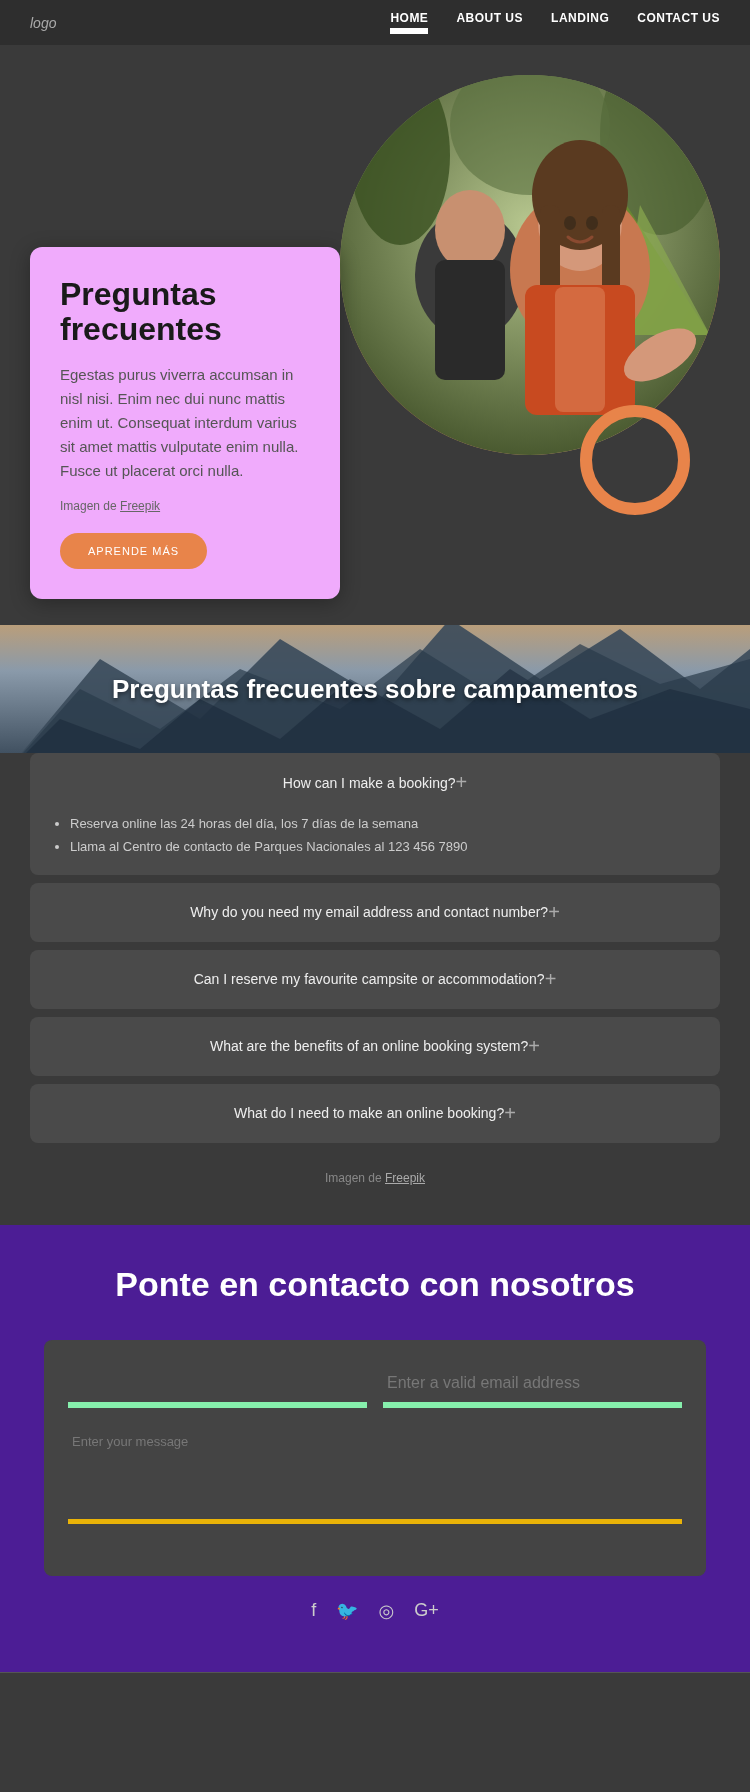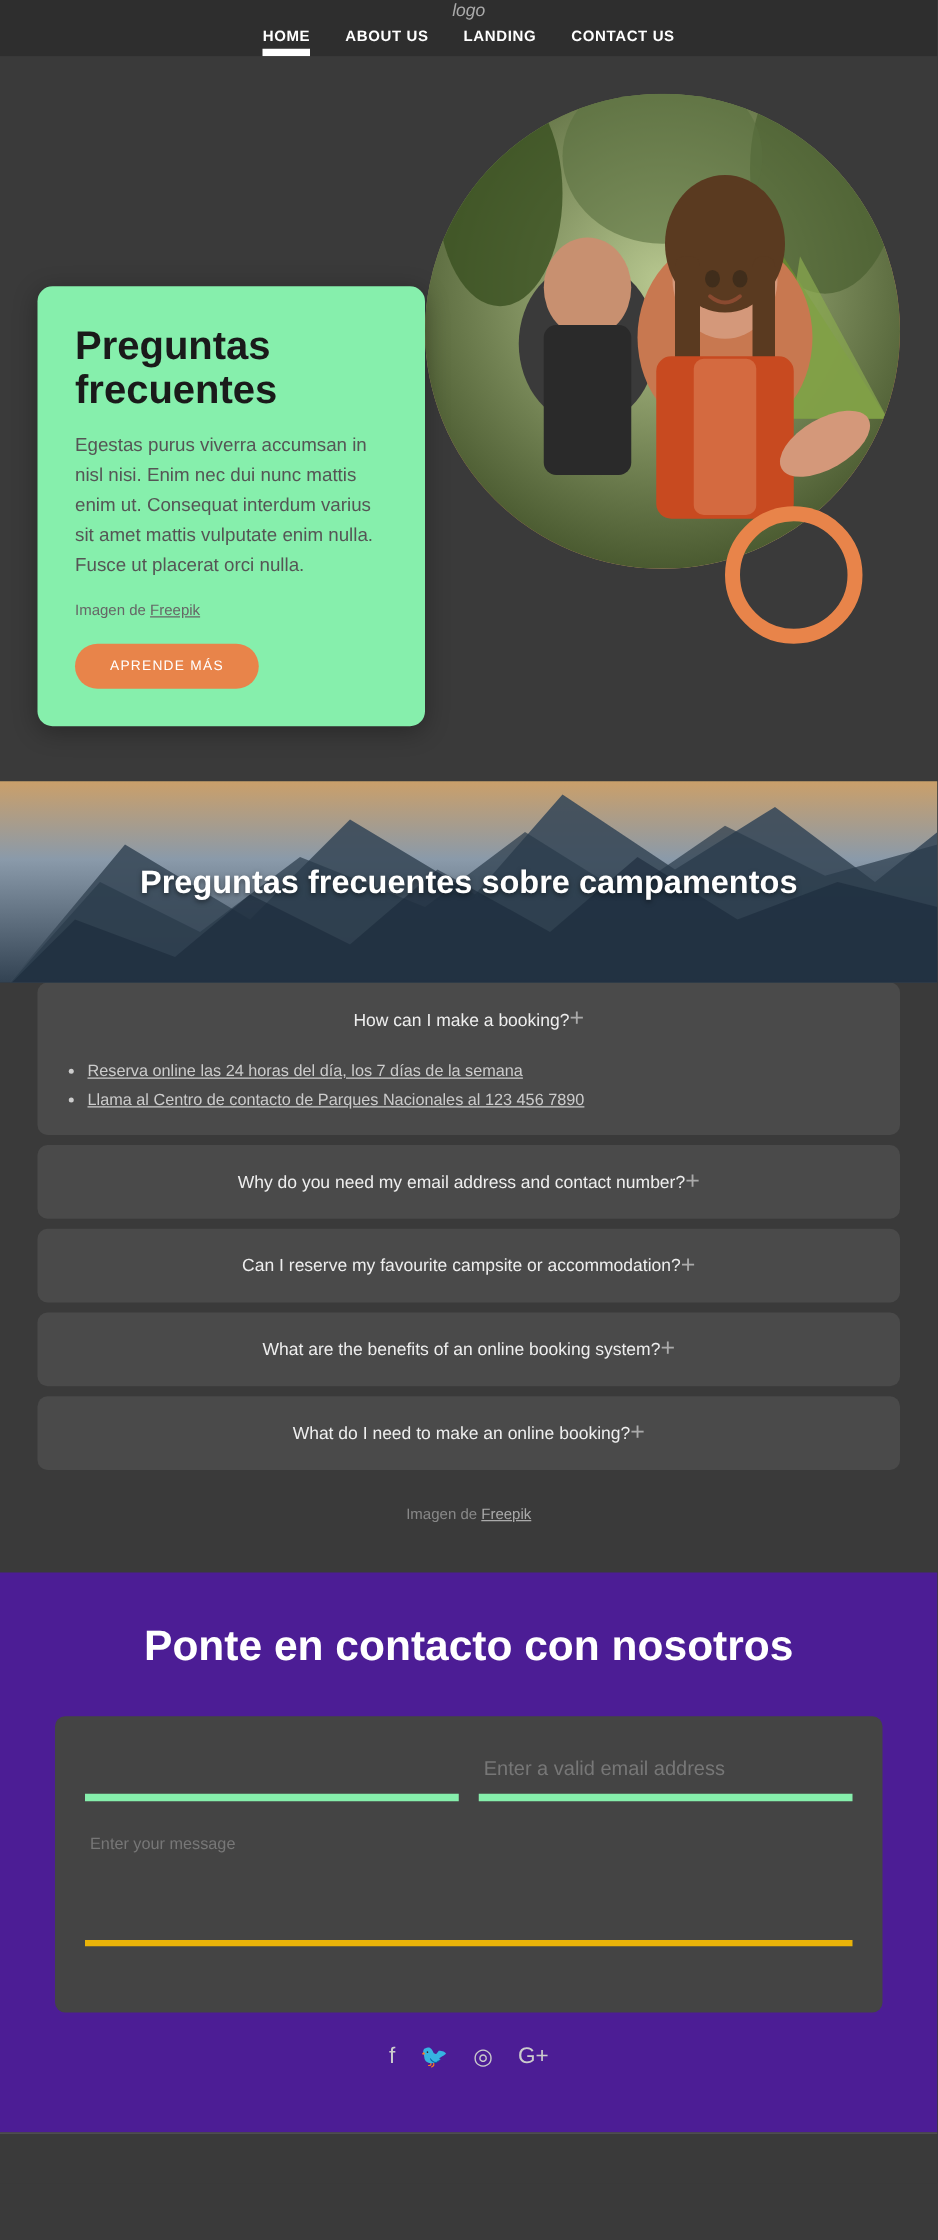--- a/index.html
+++ b/index.html
@@ -10,23 +10,22 @@
       min-height: 1792px;
       overflow-x: hidden;
     }
 
     
     nav {
       background: #2e2e2e;
       display: flex;
       align-items: center;
       justify-content: space-between;
-      padding: 0 30px;
+      padding: 16px 30px;
       height: 45px;
-      flex-direction: column;
     }
     .nav-logo {
       color: #aaa;
       font-size: 14px;
       font-style: italic;
     }
     .nav-links {
       display: flex;
       gap: 28px;
     }
@@ -56,23 +55,23 @@
       right: 60px;
       width: 110px;
       height: 110px;
       border-radius: 50%;
       border: 12px solid #e8844a;
       background: transparent;
     }
 
     .hero-card {
       position: absolute;
-      bottom: 44px;
+      bottom: 26px;
       left: 30px;
-      background: #86efac;
+      background: #f0abfc;
       border-radius: 12px;
       padding: 30px 30px 30px 30px;
       width: 310px;
       box-shadow: 0 4px 20px rgba(0,0,0,0.3);
     }
     .hero-card-title {
       font-size: 32px;
       font-weight: 900;
       color: #1a1a1a;
       line-height: 1.1;
@@ -102,21 +101,21 @@
       font-size: 11px;
       font-weight: normal;
       letter-spacing: 1px;
       cursor: pointer;
       text-transform: uppercase;
     }
 
     
     .faq-mountain {
       position: relative;
-      height: 161px;
+      height: 128px;
       background: linear-gradient(180deg, #8a7a5a 0%, #5a6a7a 40%, #3a4a5a 70%, #2a3a4a 100%);
       display: flex;
       align-items: center;
       justify-content: center;
       overflow: hidden;
     }
     .mountain-bg {
       position: absolute;
       top: 0; left: 0; width: 100%; height: 100%;
     }
@@ -158,21 +157,20 @@
     }
     .faq-answer {
       padding: 0 20px 16px 20px;
       color: #ccc;
       font-size: 13px;
       line-height: 1.8;
     }
     .faq-answer ul {
       list-style: disc;
       padding-left: 20px;
-      text-decoration: underline;
     }
     .faq-attribution {
       text-align: center;
       padding: 20px 0;
       font-size: 12px;
       color: #888;
     }
     .faq-attribution a {
       color: #aaa;
       text-decoration: underline;

